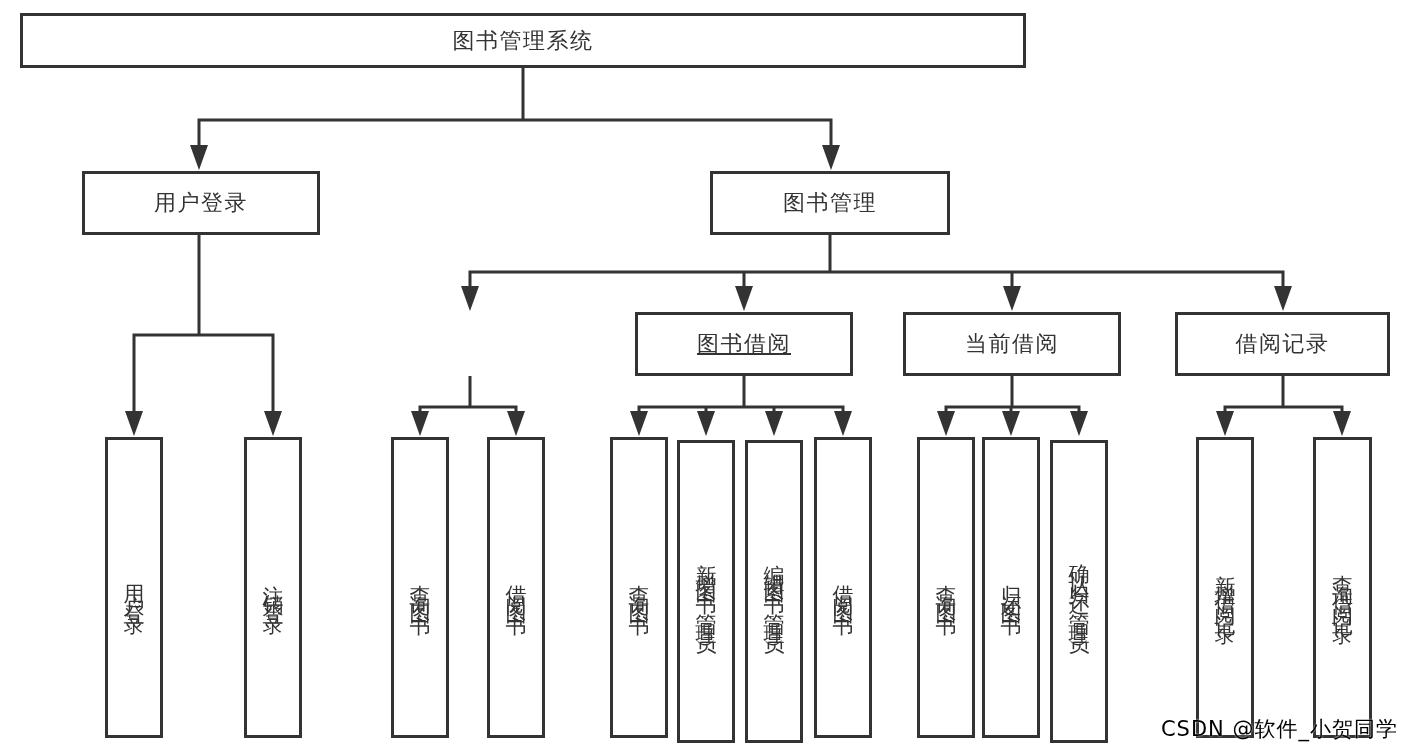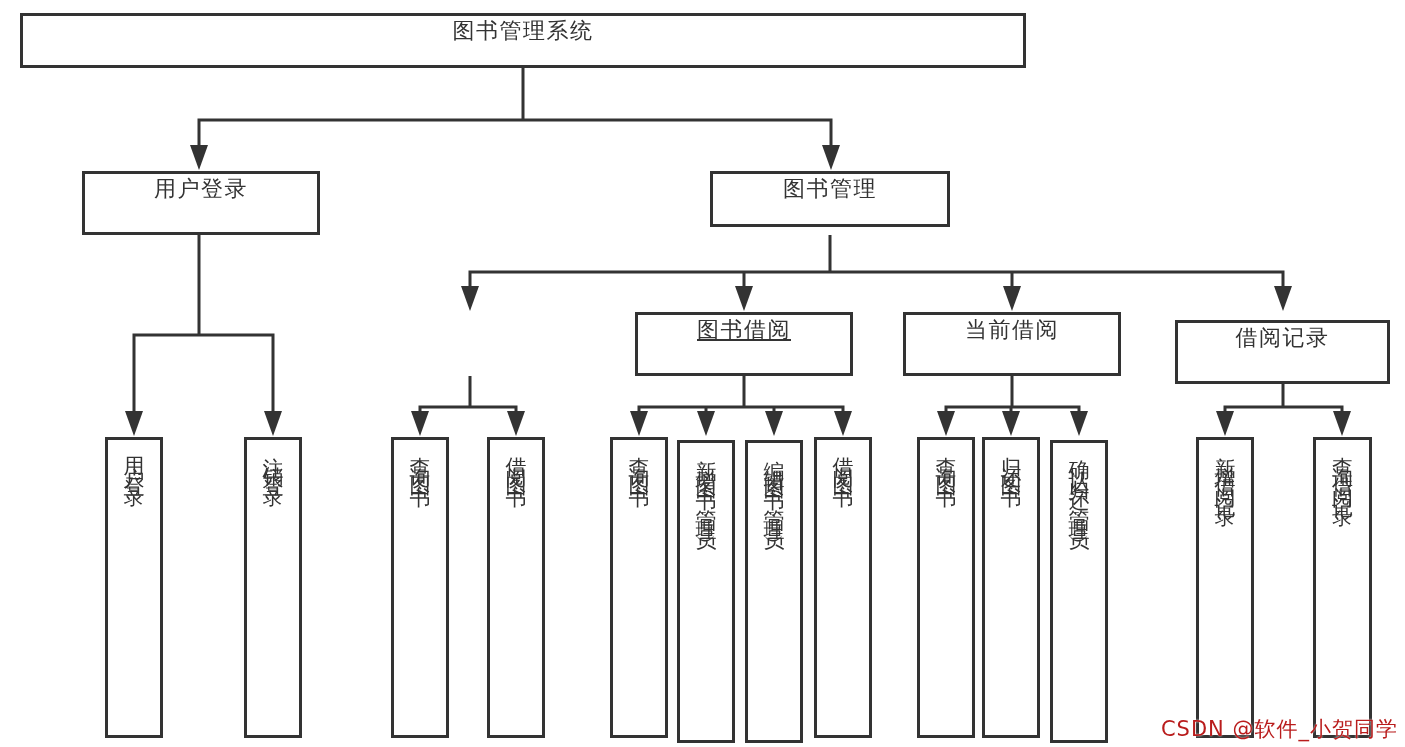--- a/index.html
+++ b/index.html
@@ -4,31 +4,31 @@
 <style>
   html,body { margin:0; padding:0; background:#ffffff; }
   .canvas {
     position:relative; width:1405px; height:747px; background:#ffffff;
     font-family:"DejaVu Sans","Liberation Sans",sans-serif; overflow:hidden;
   }
   .connectors { position:absolute; left:0; top:0; z-index:1; }
   .node {
     position:absolute; z-index:2; box-sizing:border-box;
     background:#ffffff; border:3px solid #333333;
-    display:flex; justify-content:center;
+    display:flex; align-items:center; justify-content:center;
     color:#333333;
   }
   .h-node .node-label { font-size:22px; letter-spacing:1.5px; white-space:nowrap; }
   .leaf .node-label {
     writing-mode:vertical-rl; text-orientation:mixed;
     font-size:21px; letter-spacing:10px; line-height:1.15; white-space:nowrap;
   }
   .watermark {
     position:absolute; right:7px; bottom:4px; z-index:3;
-    font-size:21px; color:#b91c1c; letter-spacing:1px; white-space:nowrap;
+    font-size:21px; color:#000000; letter-spacing:1px; white-space:nowrap;
     text-shadow:0 0 2px #ffffff;
   }
 </style>
 </head>
 <body>
 
 <div class="canvas">
 
   <svg class="connectors" width="1405" height="747" viewBox="0 0 1405 747" aria-hidden="true">
     <g stroke="#333333" stroke-width="3" fill="none">
@@ -63,31 +63,31 @@
     </g>
   </svg>
 
   <div class="node h-node" style="left:20px; top:13px; width:1006px; height:55px;">
     <span class="node-label">图书管理系统</span>
   </div>
 
   <div class="node h-node" style="left:82px; top:171px; width:238px; height:64px;">
     <span class="node-label">用户登录</span>
   </div>
-  <div class="node h-node" style="left:710px; top:171px; width:240px; height:56px;">
+  <div class="node h-node" style="left:710px; top:171px; width:240px; height:64px;">
     <span class="node-label">图书管理</span>
   </div>
 
   <div class="node h-node" style="left:635px; top:312px; width:218px; height:64px;text-decoration:underline;">
     <span class="node-label">图书借阅</span>
   </div>
   <div class="node h-node" style="left:903px; top:312px; width:218px; height:64px;">
     <span class="node-label">当前借阅</span>
   </div>
-  <div class="node h-node" style="left:1175px; top:312px; width:215px; height:64px;margin-top:8px;">
+  <div class="node h-node" style="left:1175px; top:312px; width:215px; height:64px;">
     <span class="node-label">借阅记录</span>
   </div>
 
   <div class="node leaf" style="left:105px; top:437px; width:58px; height:301px;">
     <span class="node-label">用户登录</span>
   </div>
   <div class="node leaf" style="left:244px; top:437px; width:58px; height:301px;">
     <span class="node-label">注销登录</span>
   </div>
 

